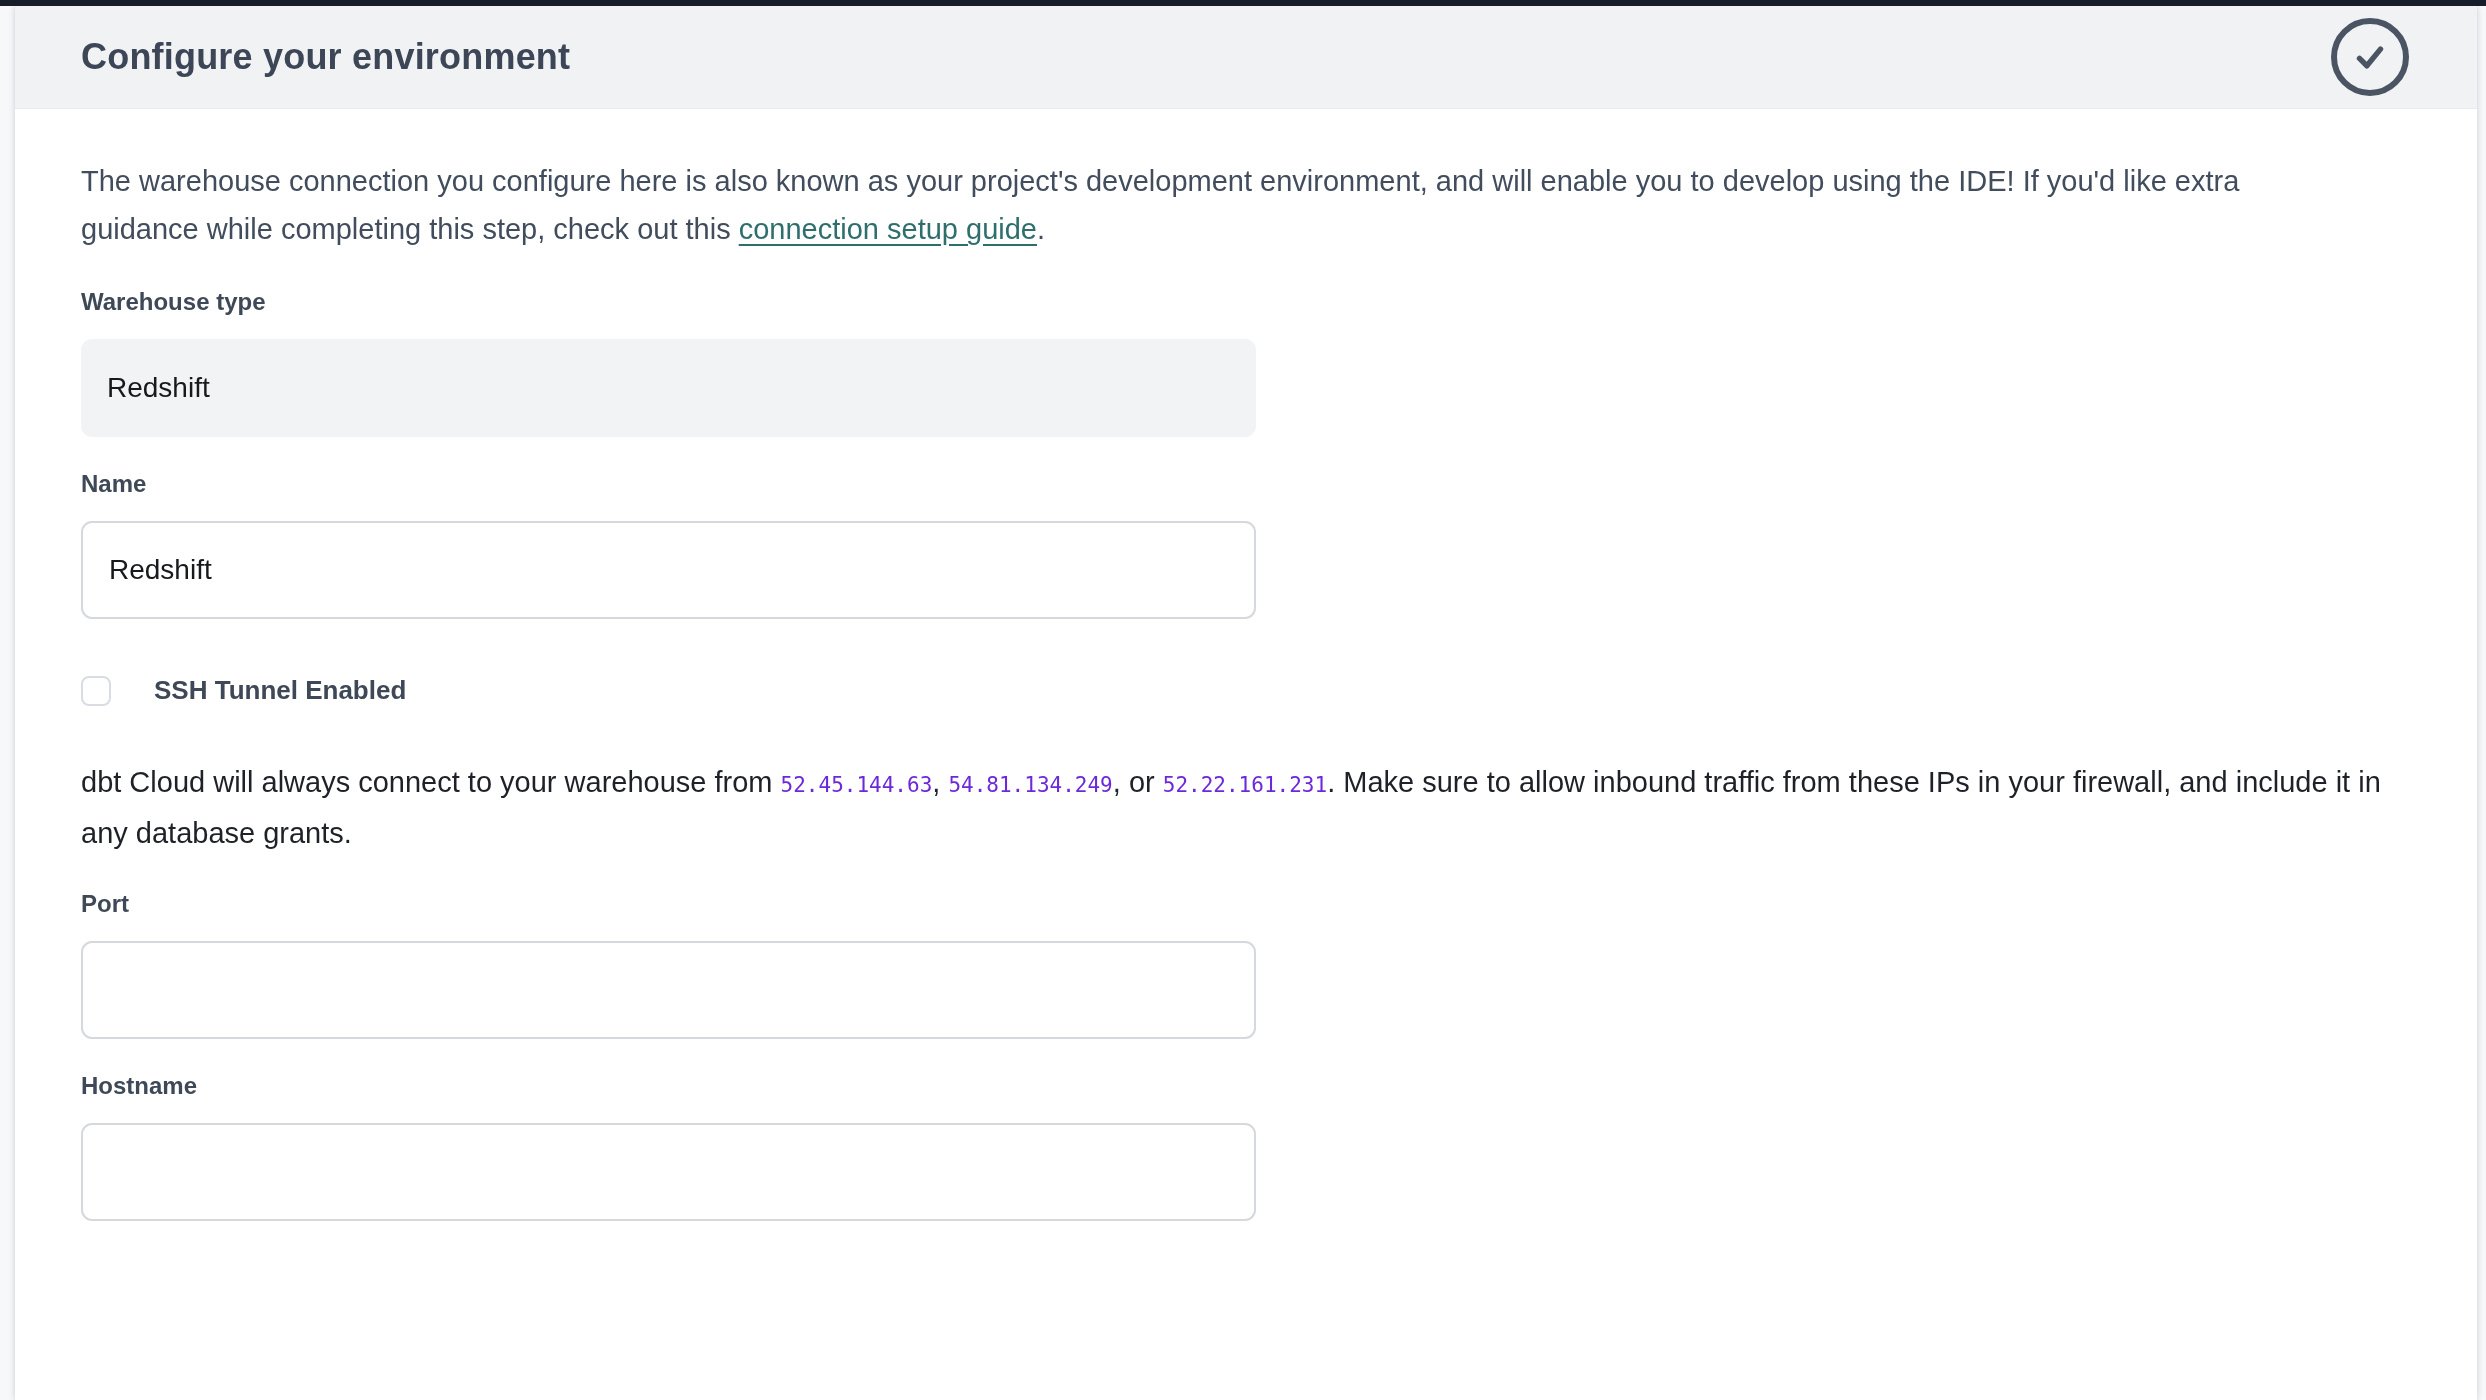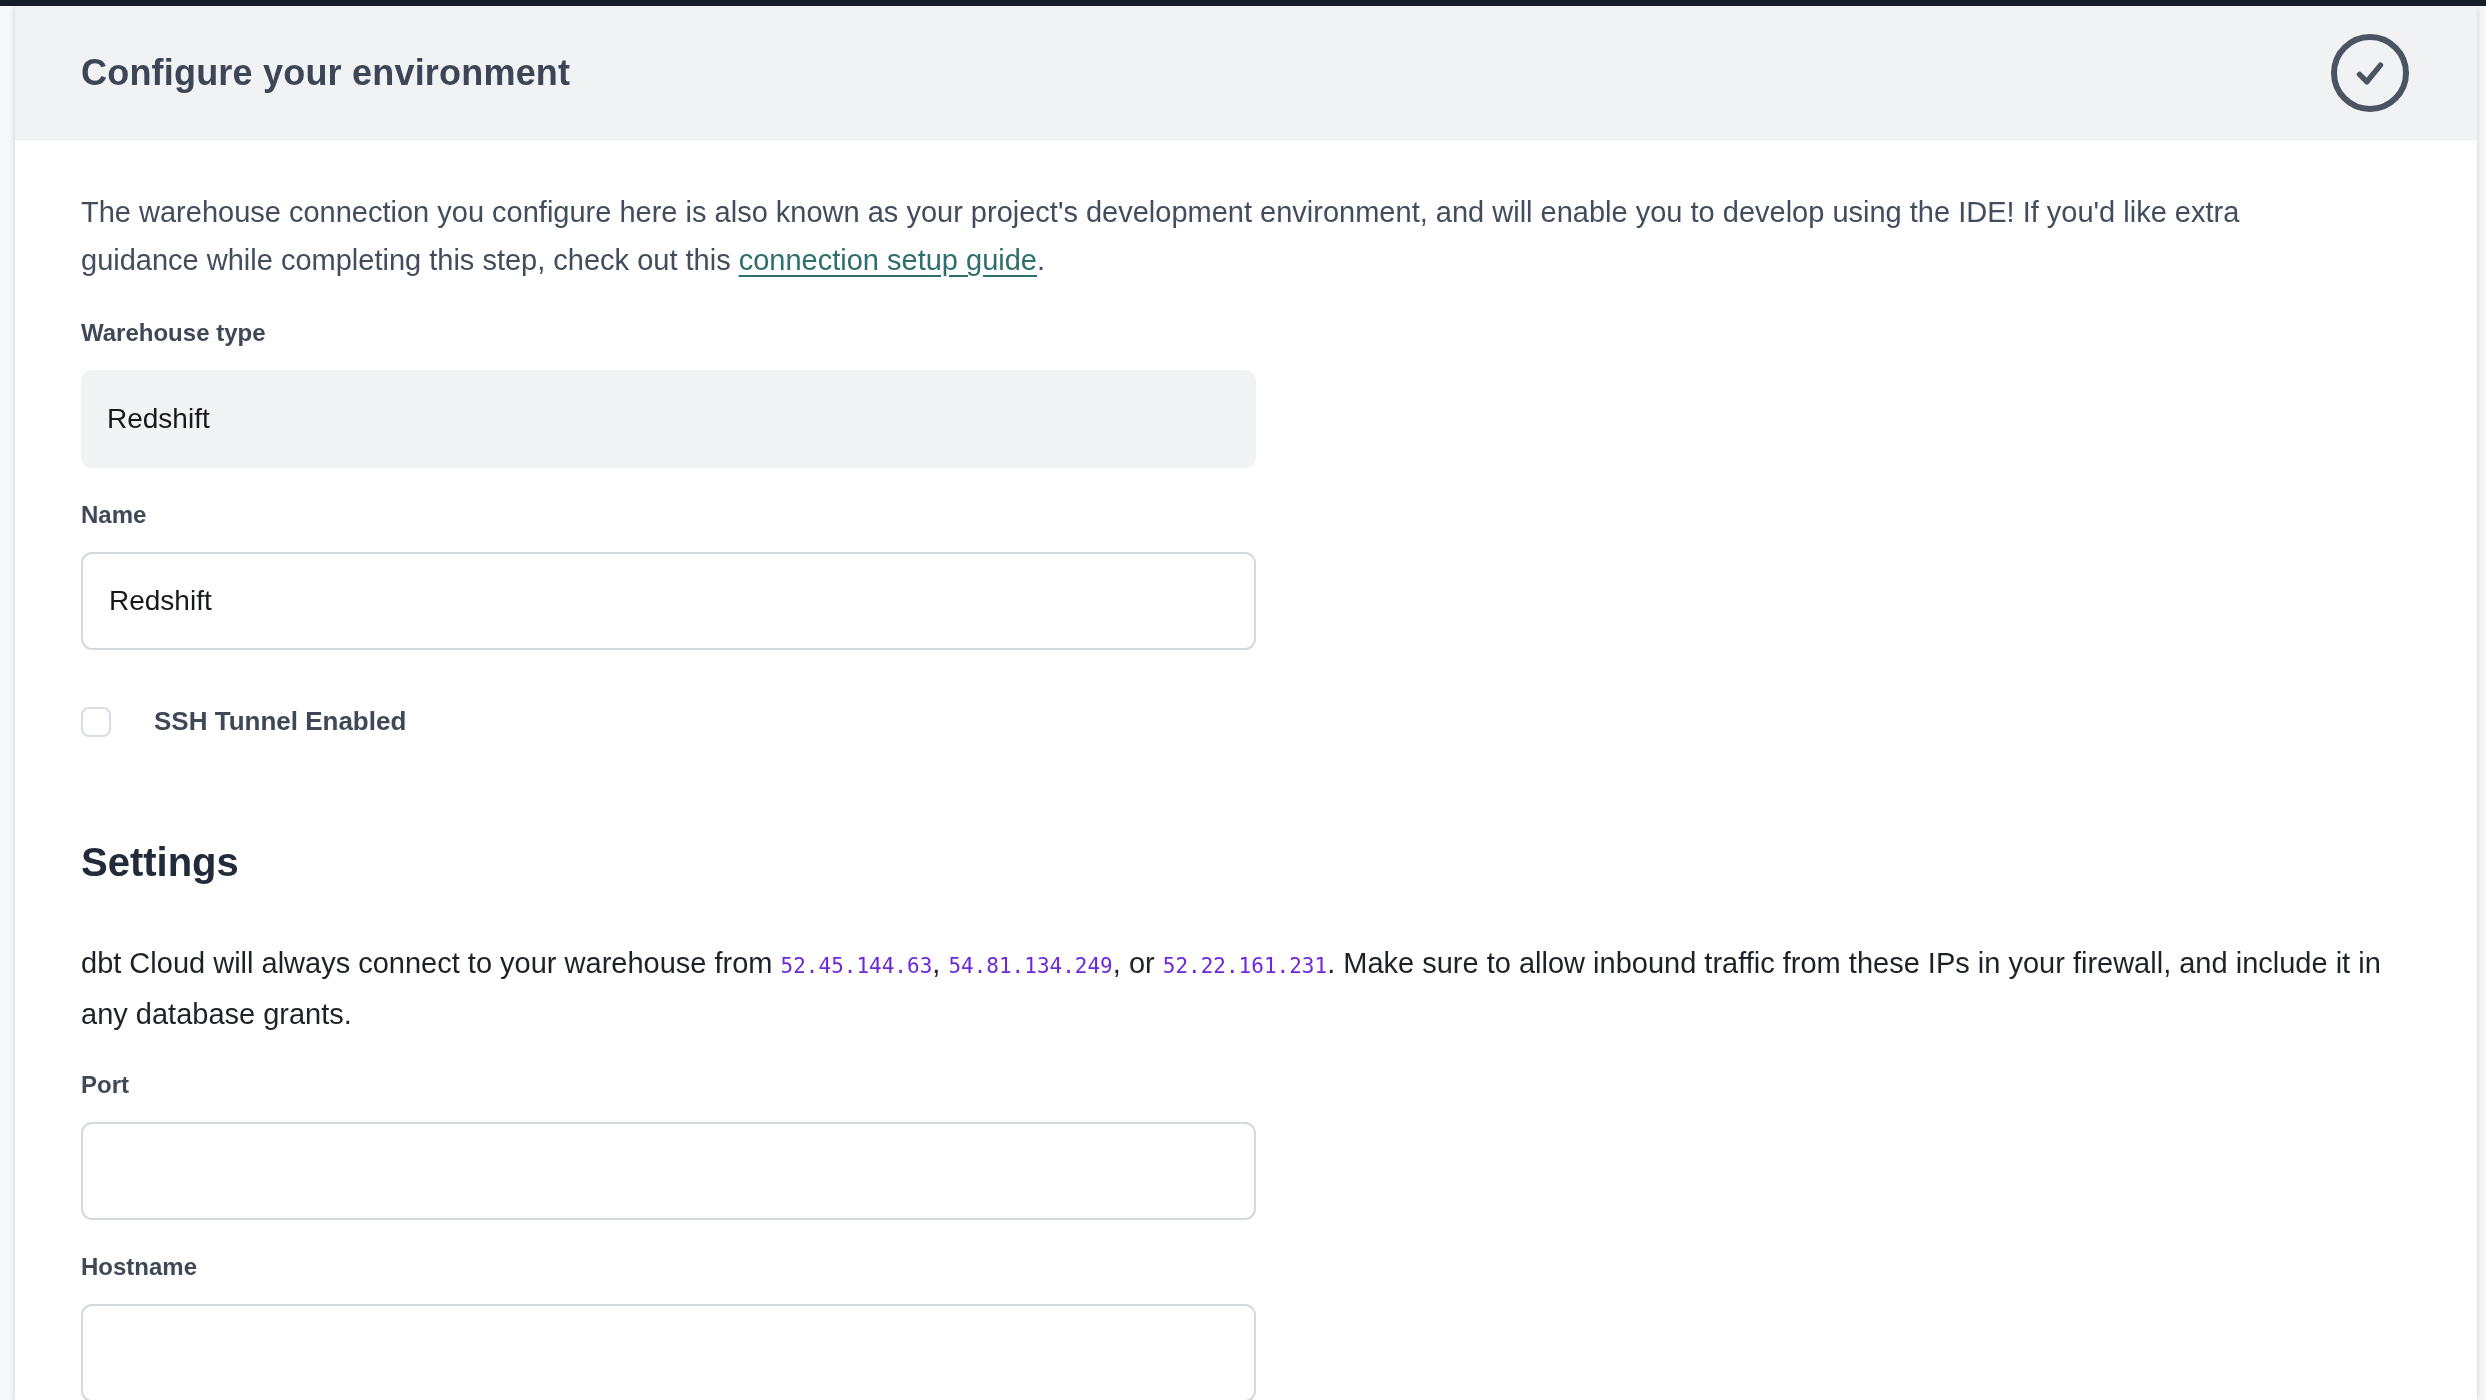--- a/index.html
+++ b/index.html
@@ -16,21 +16,21 @@
     width: 2486px; height: 6px;
     background: #161c29;
     z-index: 10;
   }
   .panel {
     position: absolute; top: 6px; left: 15px; right: 9px; bottom: 0;
     background: #ffffff;
     box-shadow: 0 0 6px rgba(40,50,70,0.22);
   }
   .panel-header {
-    height: 134px;
+    height: 103px;
     background: #f1f2f4;
     border-bottom: 1px solid #e9eaed;
     display: flex; align-items: center; justify-content: space-between;
     padding: 0 68px 0 66px;
   }
   .panel-title {
     font-size: 36px; font-weight: bold;
     color: #3d4656; letter-spacing: 0.2px;
   }
   .check-circle {
@@ -146,21 +146,20 @@
     <div class="form-group">
       <label class="form-label">Name</label>
       <input class="field white" type="text" value="Redshift" style="">
     </div>
 
     <div class="checkbox-row">
       <div class="checkbox"></div>
       <span class="checkbox-label">SSH Tunnel Enabled</span>
     </div>
 
-    <h2 class="section-heading">Settings</h2>
 
     <p class="settings-desc"><span>dbt Cloud will always connect to your warehouse from </span><span class="mono">52.45.144.63</span><span>, </span><span class="mono">54.81.134.249</span><span>, or </span><span class="mono">52.22.161.231</span><span>. Make sure to allow inbound traffic from these IPs in your firewall, and include it in any database grants.</span></p>
 
     <div class="form-group">
       <label class="form-label">Port</label>
       <input class="field white" type="text" value="" style="">
     </div>
 
     <div class="form-group">
       <label class="form-label">Hostname</label>

